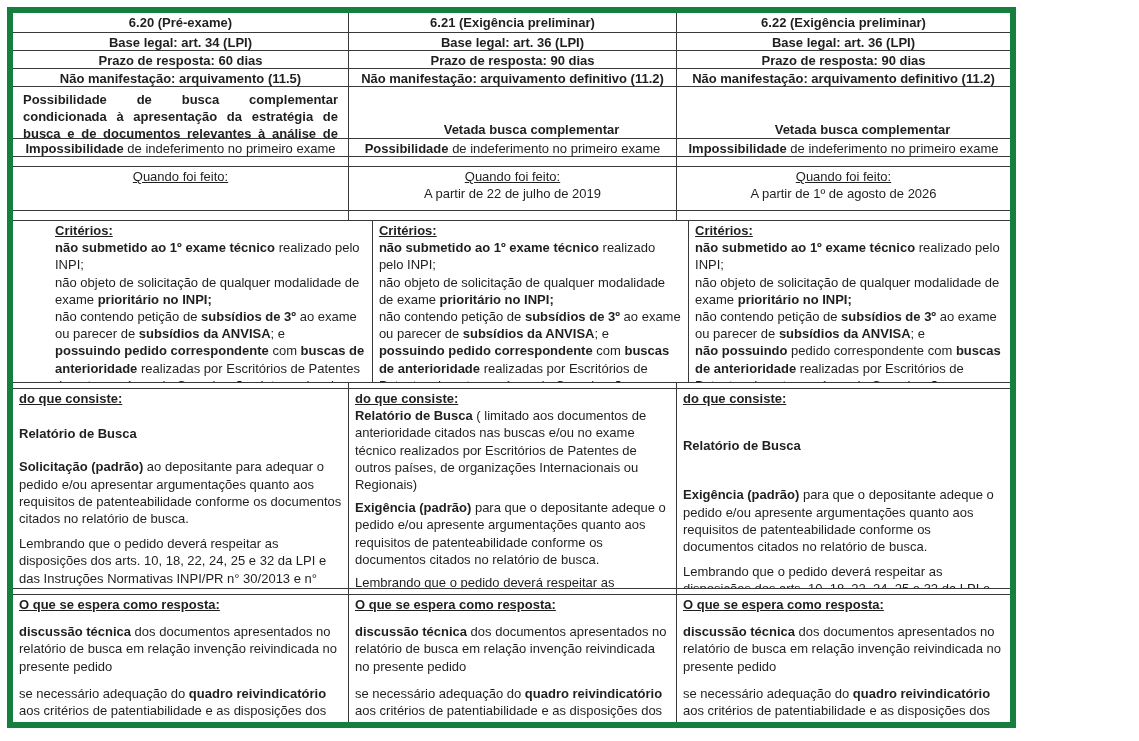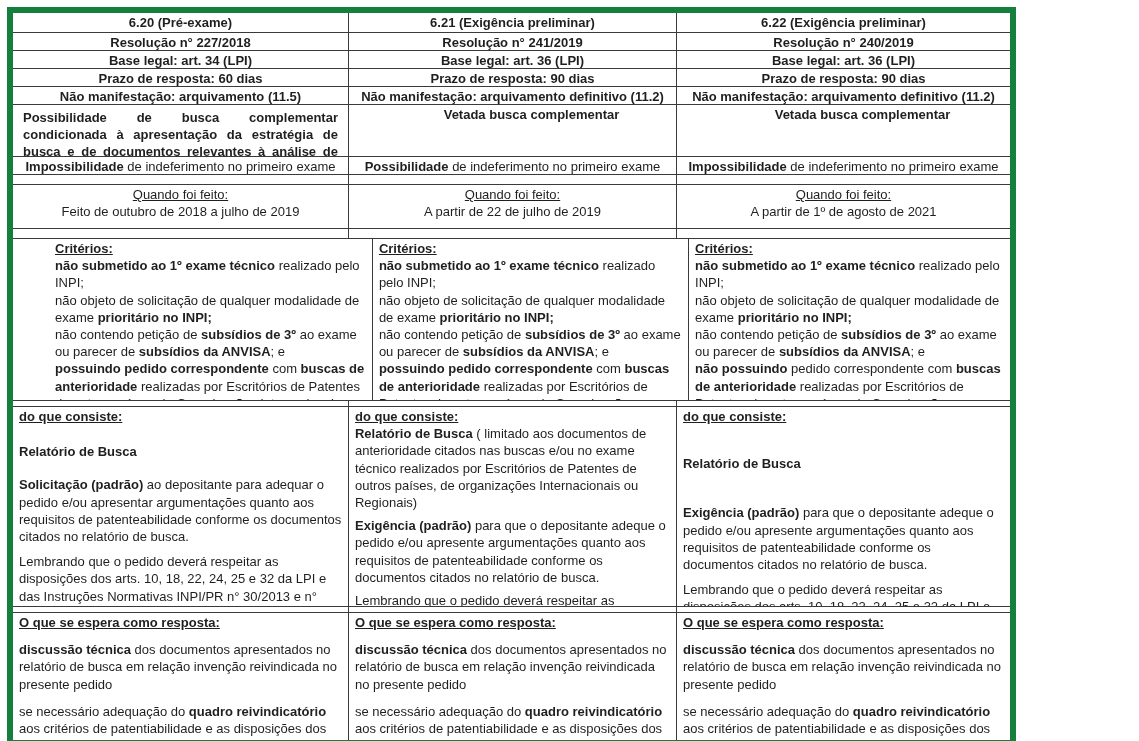--- a/index.html
+++ b/index.html
@@ -9,51 +9,40 @@
   .tbl{position:absolute;left:7px;top:7px;width:1009px;
        border:6px solid #15803d;box-sizing:border-box;background:#ffffff;}
   .trow{display:grid;grid-template-columns:33.6% 32.9% 33.5%;box-sizing:border-box;
         border-top:1px solid #3a3a3a;overflow:hidden;}
   .trow:first-child{border-top:none;}
   .tcell{box-sizing:border-box;border-left:1px solid #3a3a3a;padding:1px 6px 0 6px;
          font-size:13px;line-height:17.2px;overflow:hidden;}
   .tcell:first-child{border-left:none;}
   .tcell.center{text-align:center;}
   .tcell.justify{text-align:justify;text-align-last:center;padding:4px 10px 0 10px;}
-  .tcell.vmid{display:flex;flex-direction:column;justify-content:flex-start;padding-left:44px;}
+  .tcell.vmid{display:flex;flex-direction:column;justify-content:flex-end;padding-left:44px;}
   .gapcell{padding:0;}
   .para{margin:0;padding:0;}
   .b{font-weight:700;}
   .u{text-decoration:underline;}
 </style>
 </head>
 <body>
 
 <div class="page">
   <div class="tbl">
       <div class="trow" style="height: 19px;">
         <div class="tcell center">
           <p class="para"><span class="b">6.20 (Pré-exame)</span></p>
         </div>
         <div class="tcell center">
           <p class="para"><span class="b">6.21 (Exigência preliminar)</span></p>
         </div>
         <div class="tcell center">
           <p class="para"><span class="b">6.22 (Exigência preliminar)</span></p>
-        </div>
-      </div>
-      <div class="trow" style="height: 18px;">
-        <div class="tcell center">
-          <p class="para"><span class="b">Resolução n° 227/2018</span></p>
-        </div>
-        <div class="tcell center">
-          <p class="para"><span class="b">Resolução n° 241/2019</span></p>
-        </div>
-        <div class="tcell center">
-          <p class="para"><span class="b">Resolução n° 240/2019</span></p>
         </div>
       </div>
       <div class="trow" style="height: 18px;">
         <div class="tcell center">
           <p class="para"><span class="b">Base legal: art. 34 (LPI)</span></p>
         </div>
         <div class="tcell center">
           <p class="para"><span class="b">Base legal: art. 36 (LPI)</span></p>
         </div>
         <div class="tcell center">
@@ -105,29 +94,28 @@
         </div>
       </div>
       <div class="trow" style="height: 10px;">
         <div class="tcell gapcell"></div>
         <div class="tcell gapcell"></div>
         <div class="tcell gapcell"></div>
       </div>
       <div class="trow" style="height: 44px; text-align: center;">
         <div class="tcell">
           <p class="para"><span class=" u">Quando foi feito:</span></p>
-          <p class="para"><span>Feito de outubro de 2018 a julho de 2019</span></p>
         </div>
         <div class="tcell">
           <p class="para"><span class=" u">Quando foi feito:</span></p>
           <p class="para"><span>A partir de 22 de julho de 2019</span></p>
         </div>
         <div class="tcell">
           <p class="para"><span class=" u">Quando foi feito:</span></p>
-          <p class="para"><span>A partir de 1º de agosto de 2021</span></p>
+          <p class="para"><span>A partir de 1º de agosto de 2026</span></p>
         </div>
       </div>
       <div class="trow" style="height: 10px;">
         <div class="tcell gapcell"></div>
         <div class="tcell gapcell"></div>
         <div class="tcell gapcell"></div>
       </div>
       <div class="trow" style="height: 162px; padding-left: 36px;">
         <div class="tcell">
           <p class="para"><span class="b u">Critérios:</span></p>

